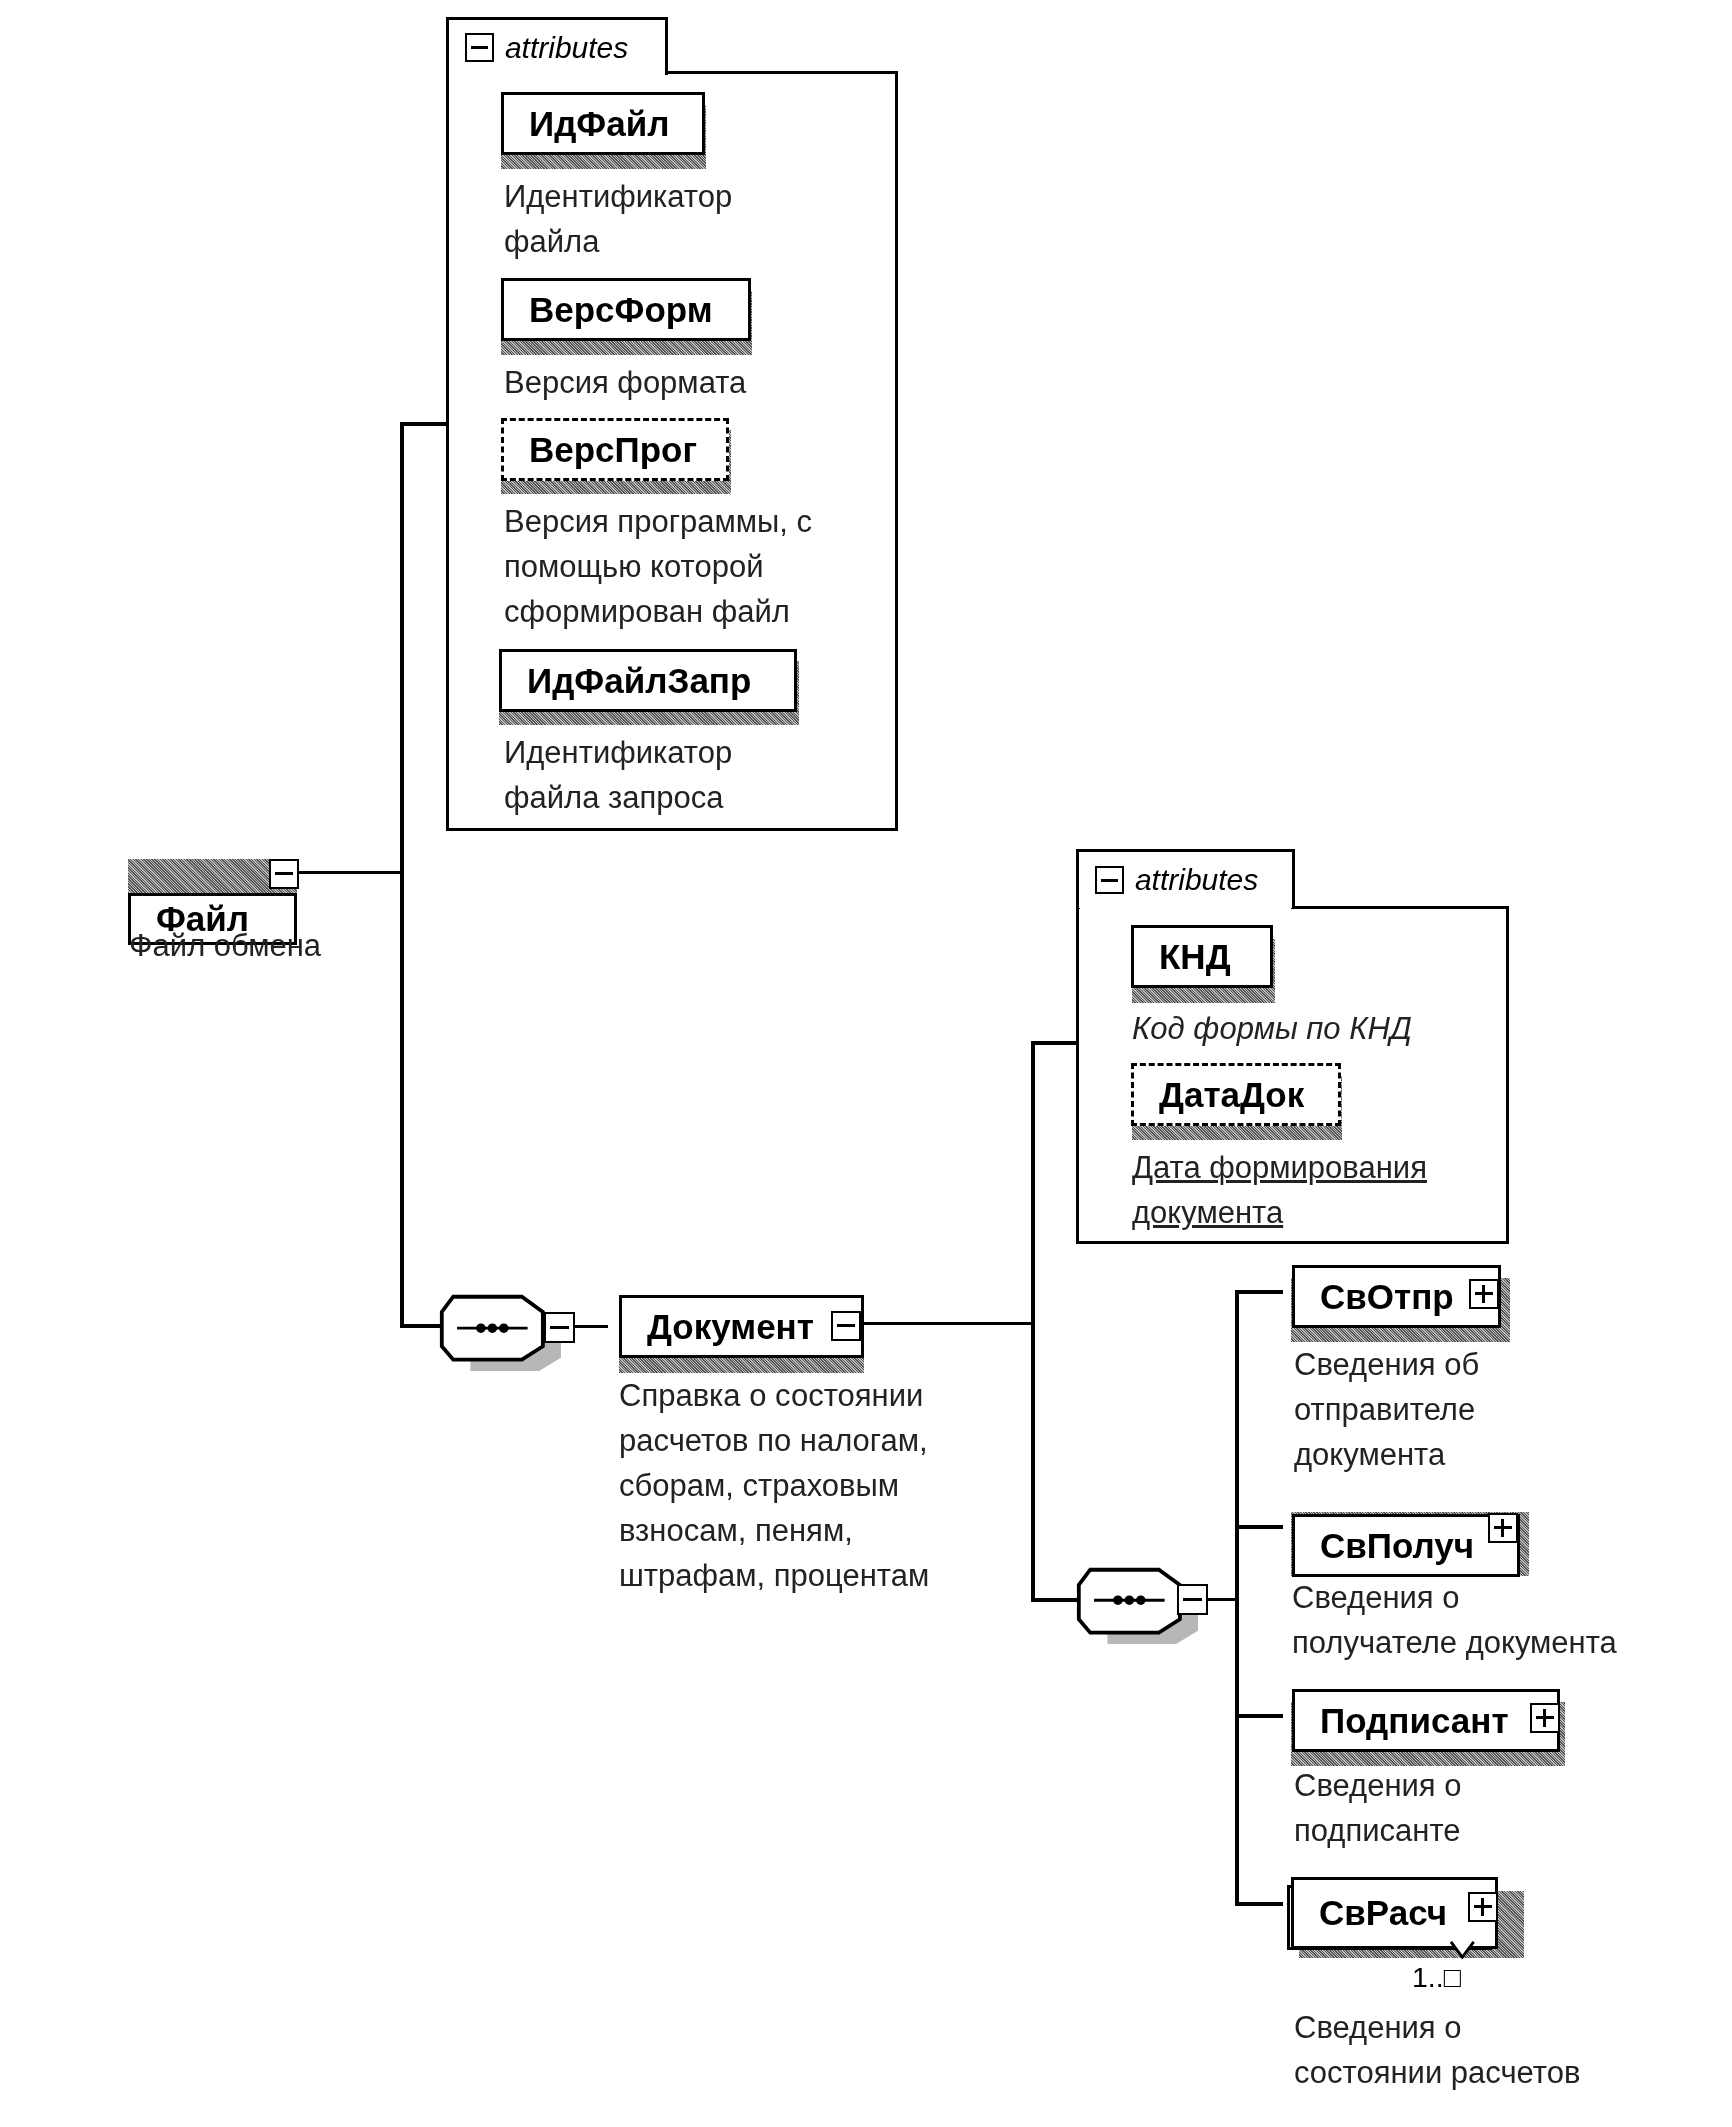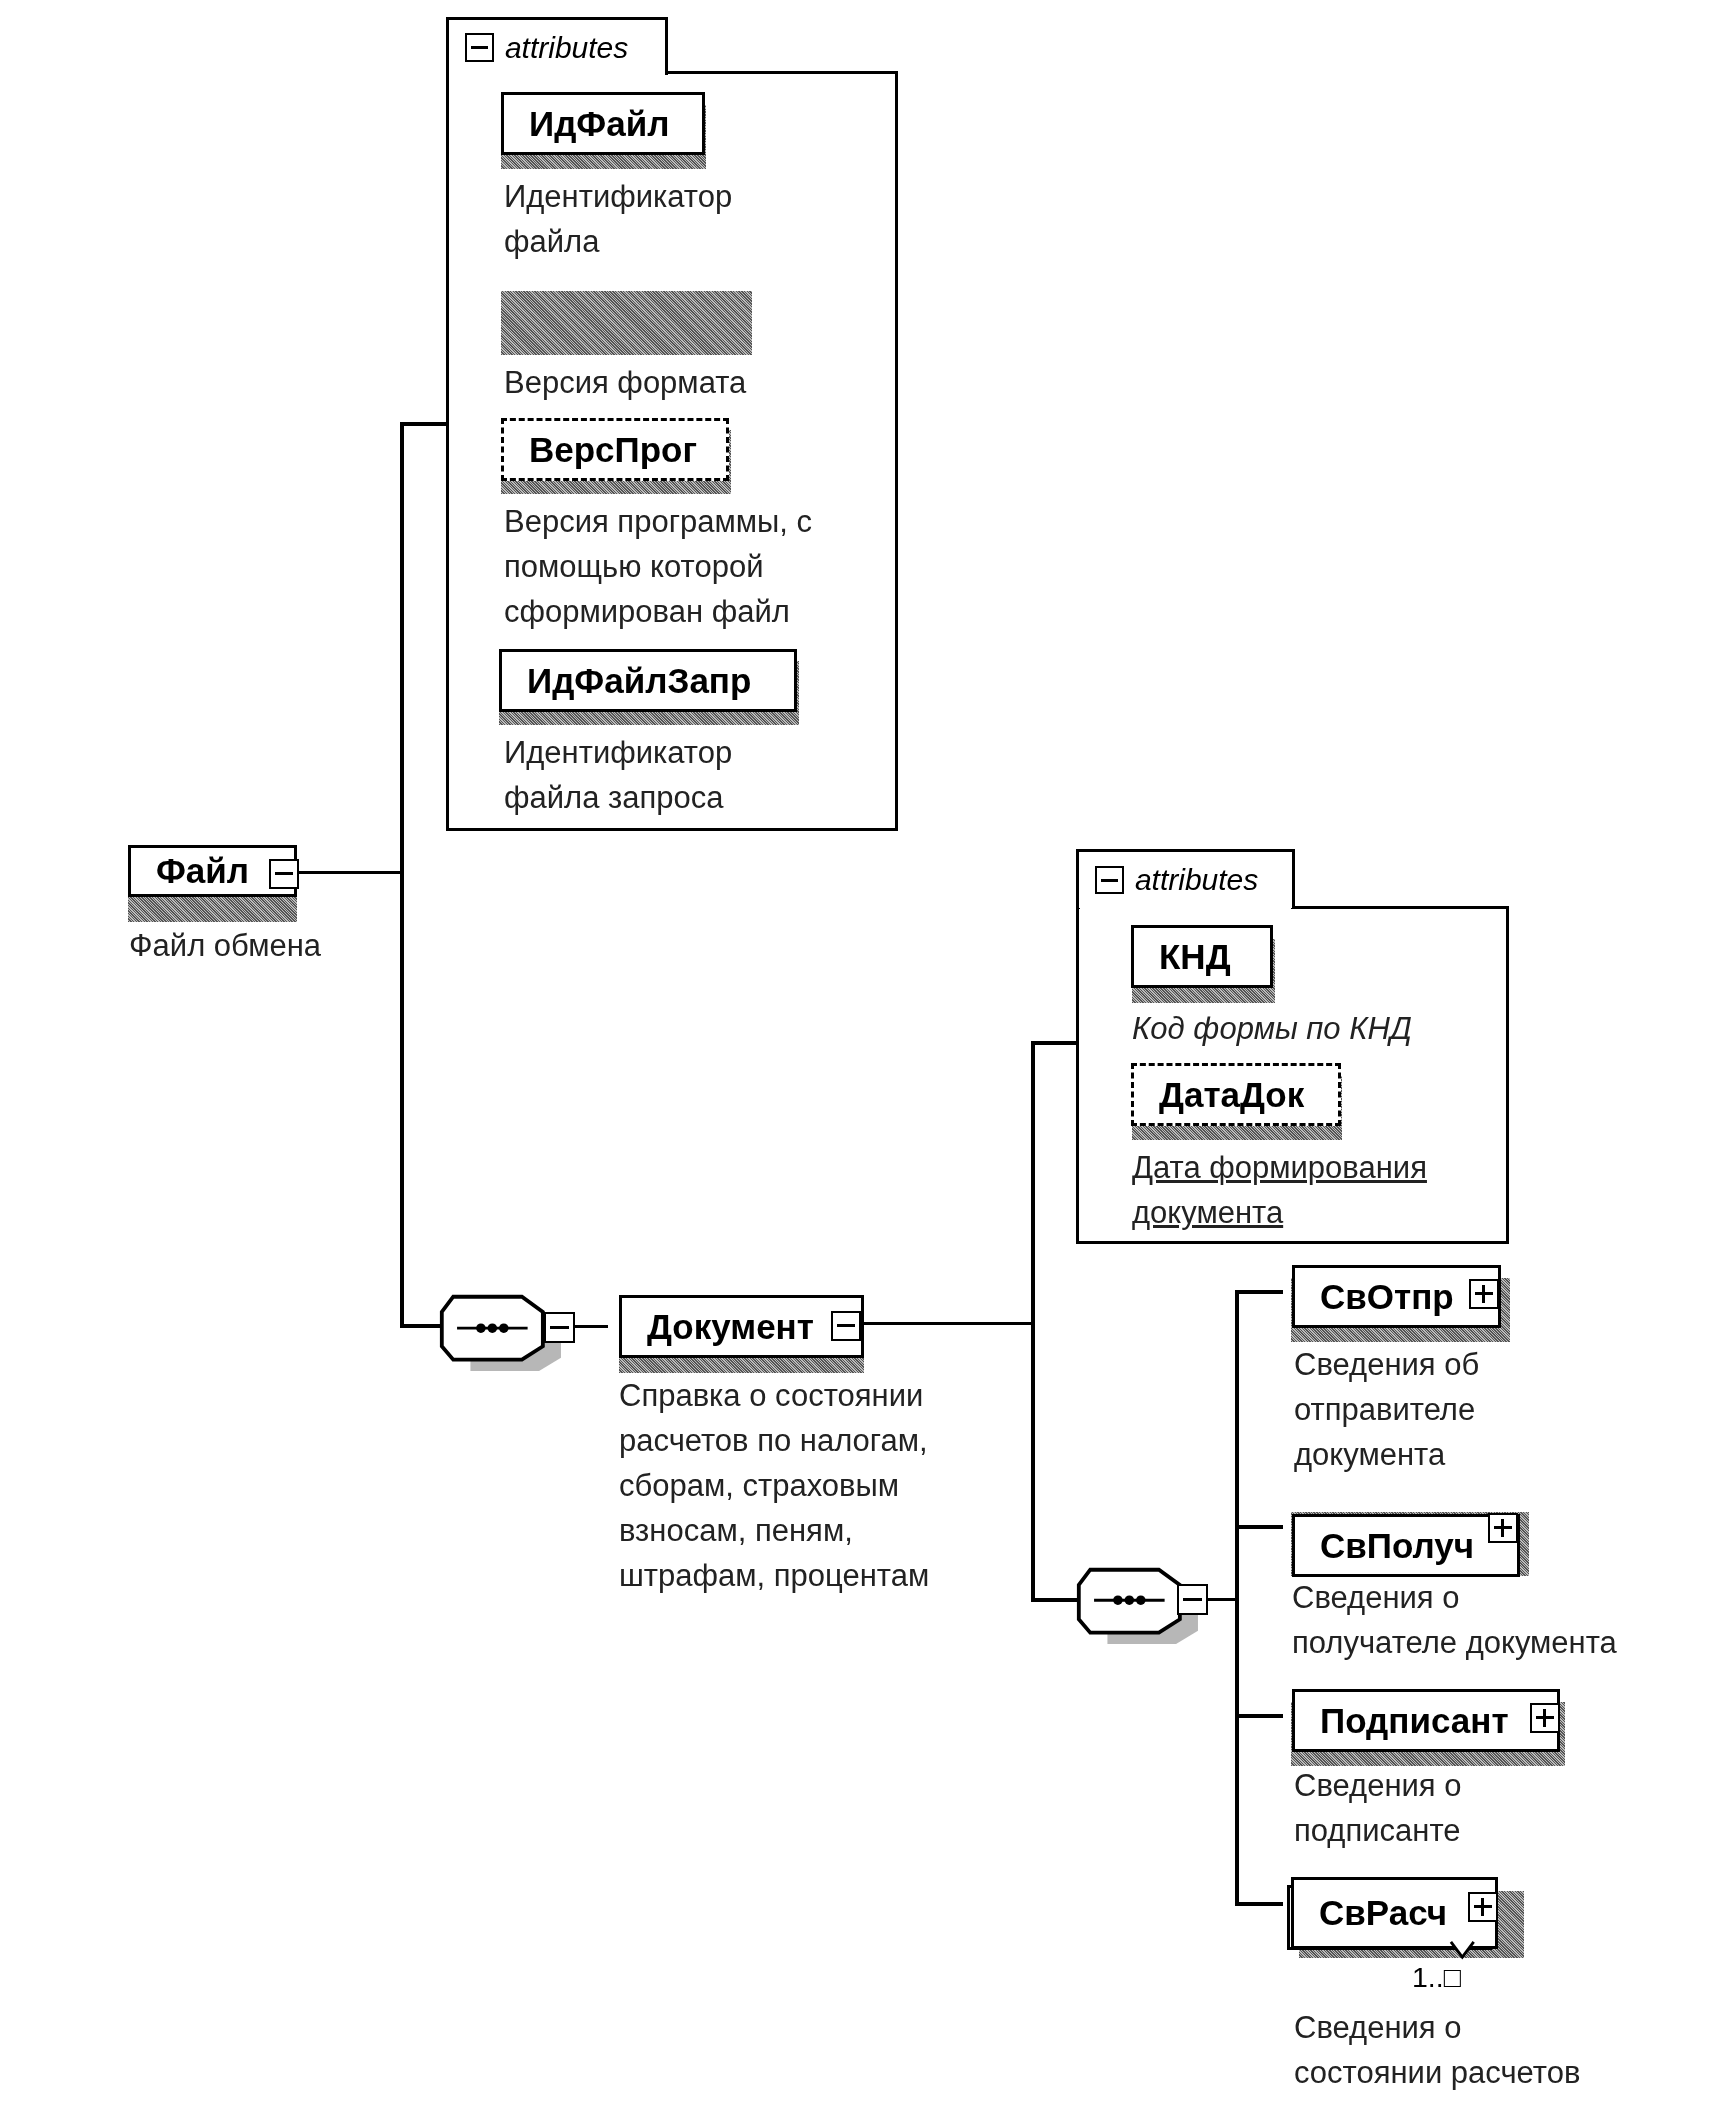--- a/index.html
+++ b/index.html
@@ -38,21 +38,21 @@
   <div class="line" style="left:1031px; top:1041px; width:48px; height:3.8px;"></div>
   <div class="line" style="left:1031px; top:1598px; width:49px; height:3.8px;"></div>
   <div class="line" style="left:1208px; top:1598px; width:30px; height:2.9px;"></div>
   <div class="line" style="left:1235px; top:1290px; width:3.8px; height:616px;"></div>
   <div class="line" style="left:1235px; top:1290px; width:48px; height:3.8px;"></div>
   <div class="line" style="left:1235px; top:1525px; width:48px; height:3.8px;"></div>
   <div class="line" style="left:1235px; top:1714px; width:48px; height:3.8px;"></div>
   <div class="line" style="left:1235px; top:1902px; width:48px; height:3.8px;"></div>
 
   <div class="shadow" style="left:128px; top:859px; width:169px; height:63px;"></div>
-  <div class="node" style="left:116px; top:845px; width:169px; height:52px;">
+  <div class="node" style="left:116px; top:893px; width:169px; height:52px;">
     <span>Файл</span>
   </div>
   <div class="toggle" style="left:269px; top:859px;">
       <span class="h"></span>
     </div>
   <div class="desc" style="left:129px; top:923px;">Файл обмена</div>
 
   <div class="attr-box" style="left:446px; top:71px; width:452px; height:760px;"></div>
   <div class="attr-tab" style="left:446px; top:17px; width:222px; height:58px;">
     <span class="tab-toggle">
@@ -63,20 +63,23 @@
   <div style="position:absolute; left:450px; top:71px; width:214px; height:7.6px; background:#fff;"></div>
 
   <div class="shadow" style="left:501px; top:105px; width:205px; height:64px;"></div>
   <div class="node" style="left:489px; top:92px; width:204px; height:63px;">
     <span>ИдФайл</span>
   </div>
   <div class="desc" style="left:504px; top:174px;">Идентификатор
 файла</div>
 
   <div class="shadow" style="left:501px; top:291px; width:251px; height:64px;"></div>
+  <div class="node" style="left:489px; top:278px; width:250px; height:63px;">
+    <span>ВерсФорм</span>
+  </div>
   <div class="desc" style="left:504px; top:360px;">Версия формата</div>
 
   <div class="shadow" style="left:501px; top:430px; width:230px; height:64px;"></div>
   <div class="node dashed" style="left:489px; top:418px; width:228px; height:63px;">
     <span>ВерсПрог</span>
   </div>
   <div class="desc" style="left:504px; top:499px;">Версия программы, с
 помощью которой
 сформирован файл</div>
 

